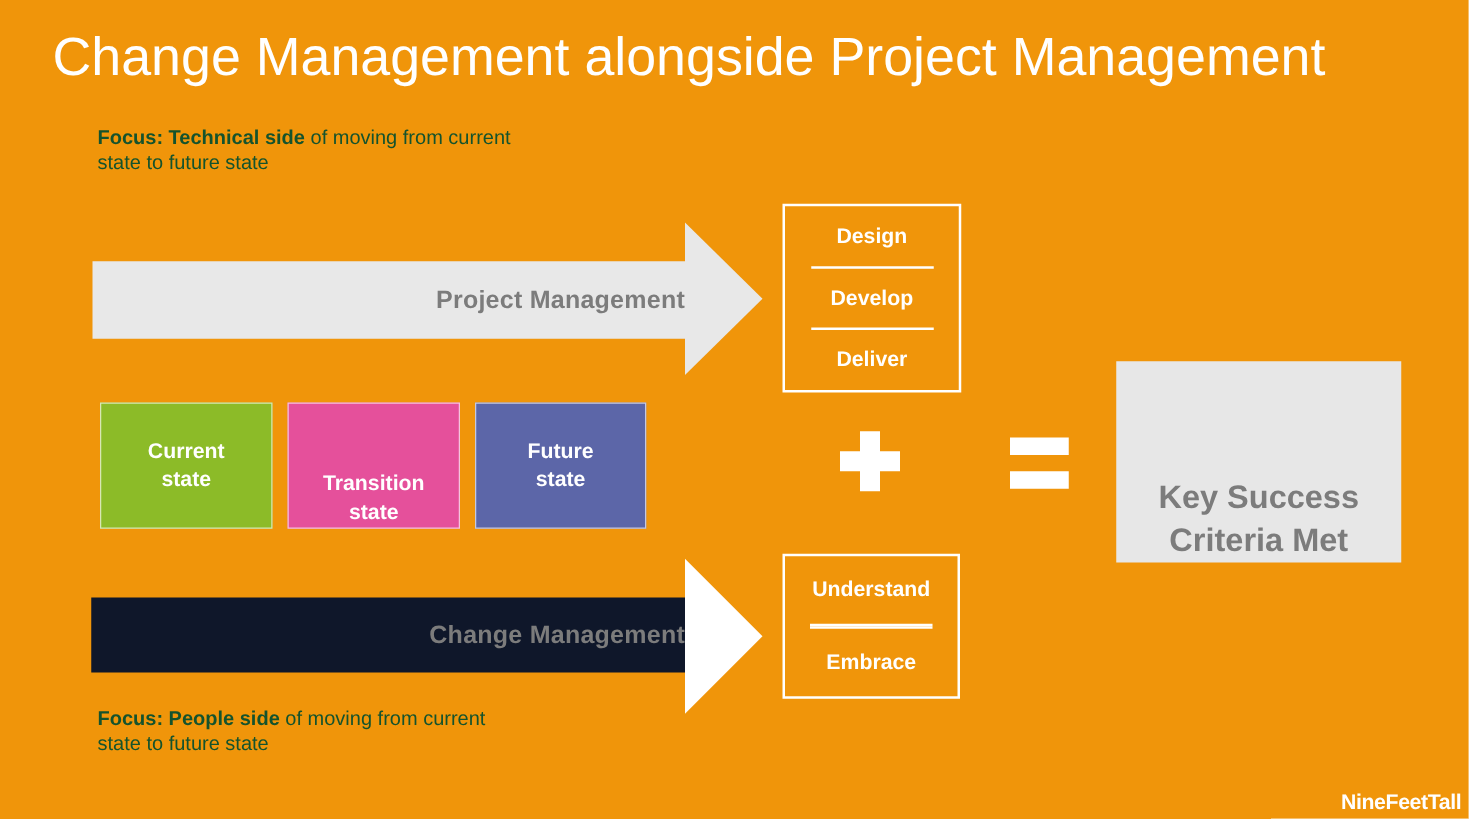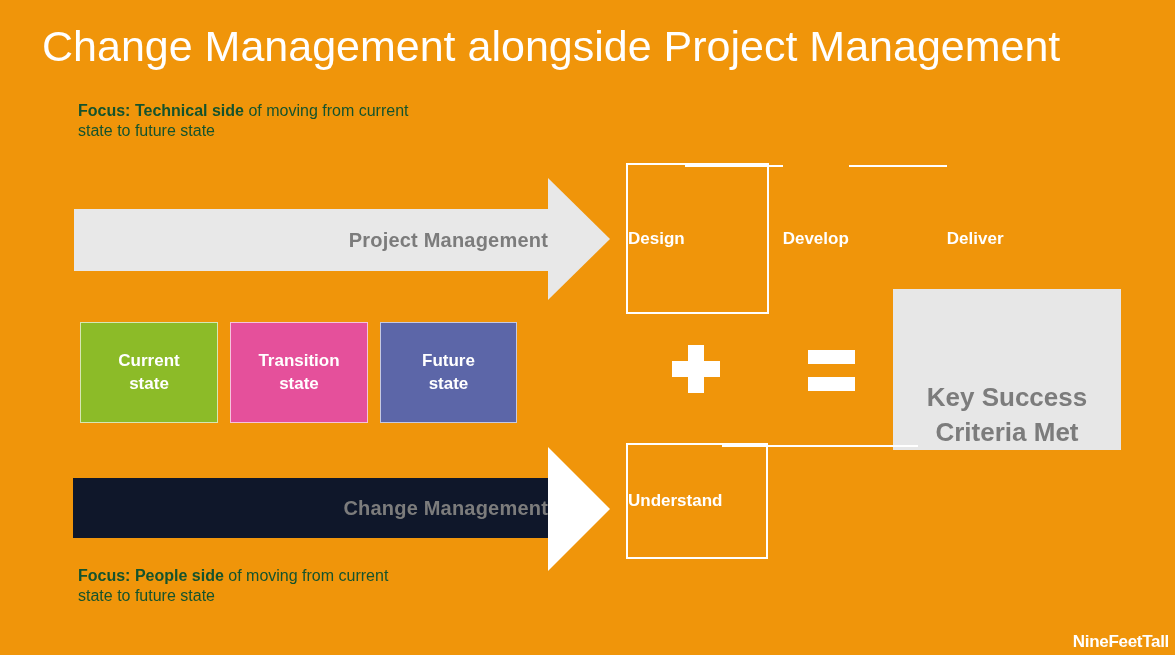--- a/index.html
+++ b/index.html
@@ -37,39 +37,39 @@
   }
   .cm-head{
     left:548px;top:447px;
     border-top:62px solid transparent;border-bottom:62px solid transparent;
     border-left:62px solid #FFFFFF;
   }
 
   
   .step-box{
     position:absolute;border:2px solid #FFFFFF;
-    display:flex;flex-direction:row;box-sizing:border-box;
+    display:flex;flex-direction:column;box-sizing:border-box;
   }
   .pm-steps{left:626px;top:163px;width:143px;height:151px;}
   .cm-steps{left:626px;top:443px;width:142px;height:116px;}
   .step-row{flex:1;display:flex;align-items:center;justify-content:center;}
   .step-label{font-size:17px;font-weight:700;color:#FFFFFF;}
   .step-divider{height:2px;width:98px;background:#FFFFFF;margin:0 auto;flex:none;}
 
   
   .state-box{
     position:absolute;top:322px;height:101px;
     border:1px solid rgba(255,255,255,.65);box-sizing:border-box;
     display:flex;align-items:center;justify-content:center;text-align:center;
   }
   .state-label{
     font-size:17px;font-weight:700;color:#FFFFFF;line-height:1.35;white-space:pre-line;
   }
   .state-current{left:80px;width:138px;background:#8CBB28;}
-  .state-transition{left:230px;width:138px;background:#E5509B;}
+  .state-transition{left:230px;width:138px;background:#E5509B;align-items:flex-end;}
   .state-future{left:380px;width:137px;background:#5C66A8;}
 
   
   .plus{position:absolute;left:672px;top:345px;width:48px;height:48px;}
   .plus .v{position:absolute;left:16px;top:0;width:16px;height:48px;background:#FFFFFF;}
   .plus .h{position:absolute;left:0;top:16px;width:48px;height:16px;background:#FFFFFF;}
   .equals{position:absolute;left:808px;top:350px;width:47px;height:41px;}
   .equals .bar1{position:absolute;left:0;top:0;width:47px;height:14px;background:#FFFFFF;}
   .equals .bar2{position:absolute;left:0;top:27px;width:47px;height:14px;background:#FFFFFF;}
 
@@ -151,20 +151,23 @@
     <span class="arrow-label">Change Management</span>
   </div>
   <div class="arrow-head cm-head"></div>
 
   <div class="step-box cm-steps">
     <div class="step-row">
       <span class="step-label">Understand</span>
     </div>
     <div class="step-divider"></div>
     <div class="step-divider"></div>
+    <div class="step-row">
+      <span class="step-label">Embrace</span>
+    </div>
   </div>
 
   <div class="focus focus-bottom">
     <span class="b">Focus: People side</span>
     <span class="rest">of moving from current
 state to future state</span>
   </div>
 
   <div class="logo">NineFeetTall</div>
 

